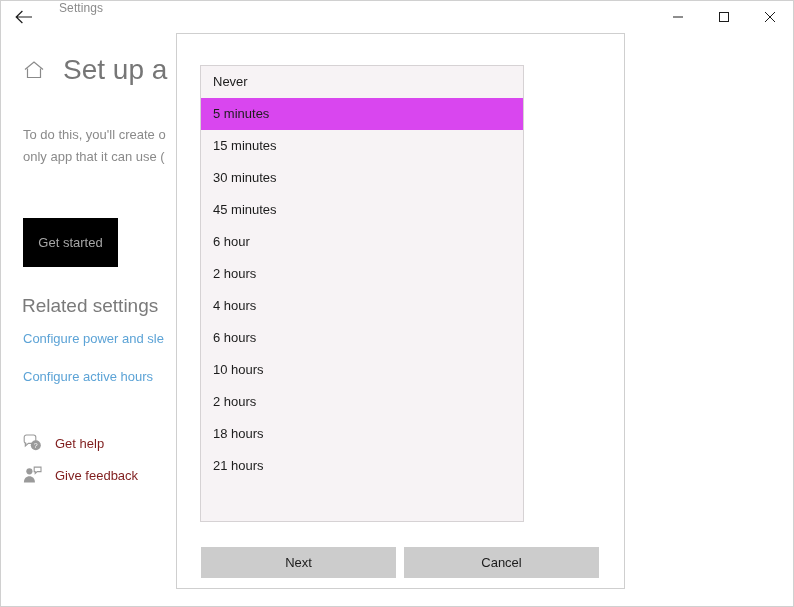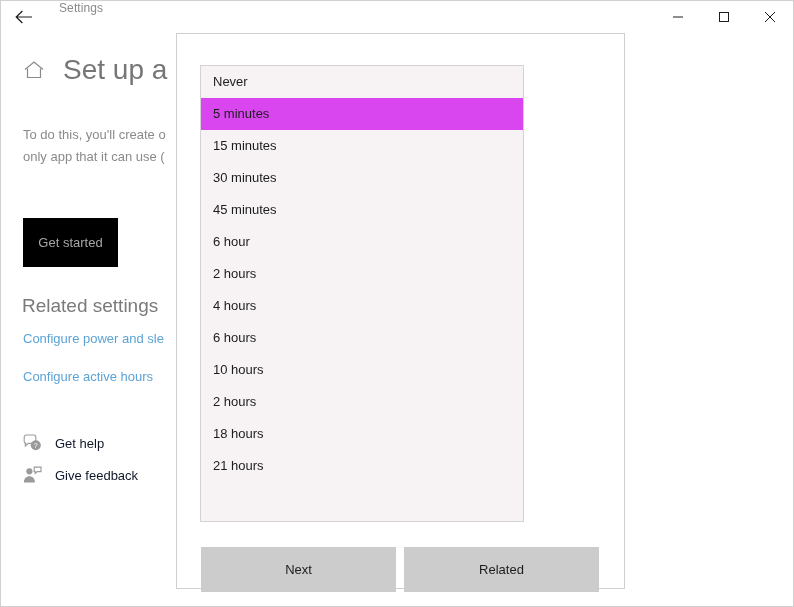--- a/index.html
+++ b/index.html
@@ -150,21 +150,21 @@
   .foot-link .fi {
     width: 20px;
     height: 20px;
     margin-right: 13px;
     display: flex;
     align-items: center;
     justify-content: center;
   }
   .foot-link .flabel {
     font-size: 13px;
-    color: #0f172a;
+    color: #7f1d1d;
     white-space: nowrap;
   }
   .foot-help { top: 400px; }
   .foot-feedback { top: 432px; }
 
   
   .frag {
     position: absolute;
     font-size: 13px;
     color: #3b3b3b;
@@ -214,21 +214,21 @@
 
   .dlg-buttons {
     position: absolute;
     left: 24px;
     top: 513px;
     display: flex;
     gap: 8px;
   }
   .dlg-btn {
     width: 195px;
-    height: 45px;
+    height: 31px;
     background: #cccccc;
     border: none;
     font-size: 13px;
     color: #1c1c1c;
     font-family: "Liberation Sans", sans-serif;
     display: flex;
     align-items: center;
     justify-content: center;
     cursor: pointer;
   }
@@ -337,17 +337,17 @@
         <div class="dd-item">4 hours</div>
         <div class="dd-item">6 hours</div>
         <div class="dd-item">10 hours</div>
         <div class="dd-item">2 hours</div>
         <div class="dd-item">18 hours</div>
         <div class="dd-item">21 hours</div>
       </div>
 
     <div class="dlg-buttons">
       <button class="dlg-btn">Next</button>
-      <button class="dlg-btn">Related</button>
+      <button class="dlg-btn">Cancel</button>
     </div>
   </div>
 
 </div>
 
 </body></html>

